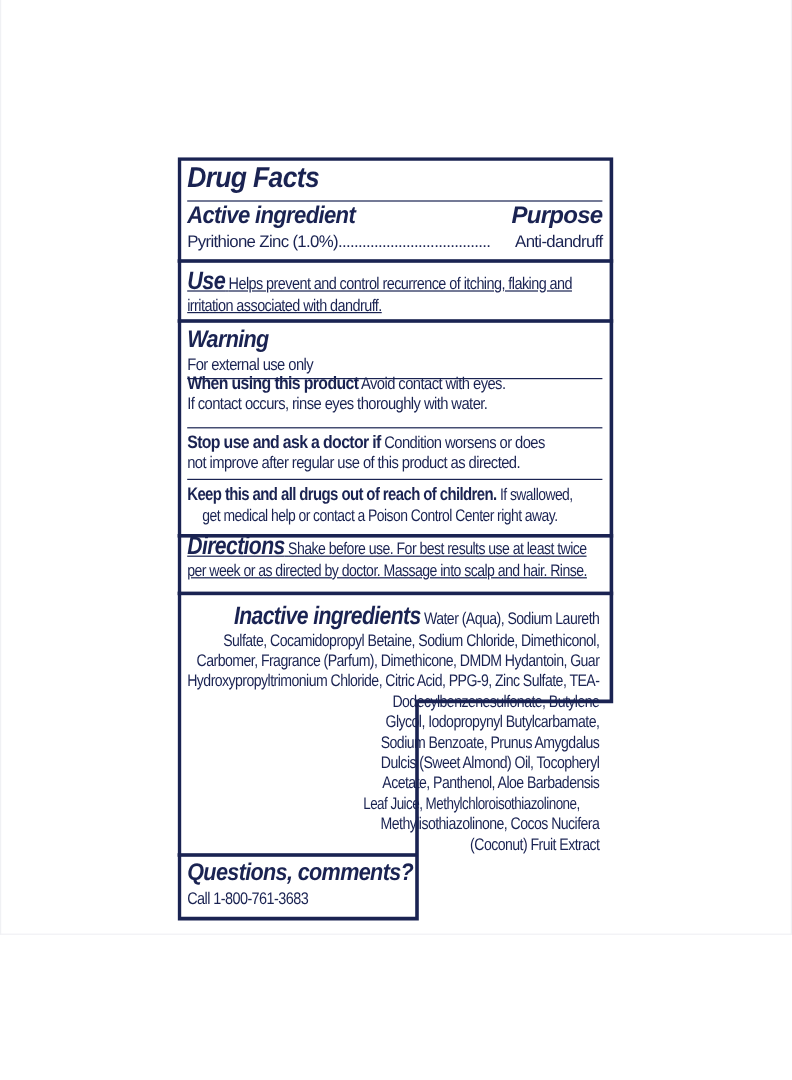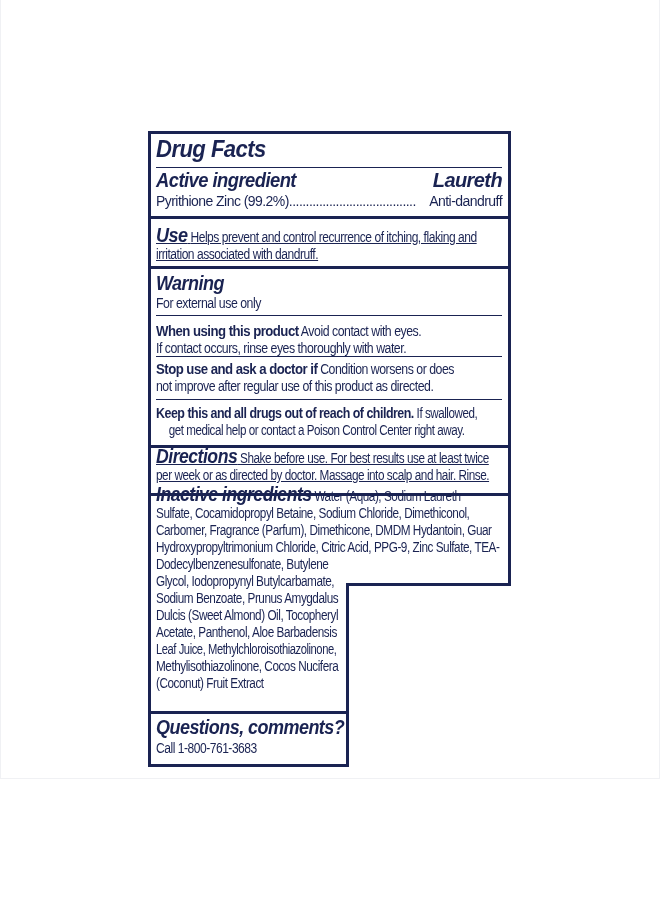--- a/index.html
+++ b/index.html
@@ -24,39 +24,39 @@
 
 <div class="box">
   <svg class="outline" width="366" height="640">
     <path d="M1.5 1.5 H361.5 V453.5 H199.5 V634.5 H1.5 Z" fill="none" stroke="#1a2352" stroke-width="3"></path>
   </svg>
 
   <div class="sec h-italic cond" style="top:4px;font-size:24px;transform:scaleX(0.92);">Drug Facts</div>
   <div class="rule" style="top:36px;width:346px;height:1px;"></div>
 
   <div class="sec h-italic cond" style="top:38px;font-size:20px;transform:scaleX(0.92);">Active ingredient</div>
-  <div class="h-italic" style="position:absolute;right:9px;top:38px;font-size:20px;">Laureth</div>
+  <div class="h-italic" style="position:absolute;right:9px;top:38px;font-size:20px;">Purpose</div>
   <div class="sec txt cond" style="top:62px;width:346px;display:flex;">
-    <span>Pyrithione Zinc (99.2%)</span>
+    <span>Pyrithione Zinc (1.0%)</span>
     <span style="flex:1;overflow:hidden;">......................................</span>
     <span>Anti-dandruff</span>
   </div>
   <div class="rule" style="top:85px;left:0;width:363px;height:3px;"></div>
 
   <div class="sec txt" style="top:93px;text-decoration:underline;">
     <div class="cond" style="transform:scaleX(0.86);"><span class="h-italic hd">Use</span> <span>Helps prevent and control recurrence of itching, flaking and</span></div>
     <div class="cond" style="transform:scaleX(0.86);">irritation associated with dandruff.</div>
   </div>
   <div class="rule" style="top:135px;left:0;width:363px;height:3px;"></div>
 
   <div class="sec h-italic cond" style="top:141px;font-size:20px;transform:scaleX(0.9);">Warning</div>
   <div class="sec txt cond" style="top:164px;transform:scaleX(0.88);">For external use only</div>
   <div class="rule" style="top:184px;width:346px;height:1px;"></div>
 
-  <div class="sec txt" style="top:191px;">
+  <div class="sec txt" style="top:180px;">
     <div class="cond" style="transform:scaleX(0.88);"><span class="b">When using this product</span> <span>Avoid contact with eyes.</span></div>
     <div class="cond" style="transform:scaleX(0.88);">If contact occurs, rinse eyes thoroughly with water.</div>
   </div>
   <div class="rule" style="top:225px;width:346px;height:1px;"></div>
 
   <div class="sec txt" style="top:229px;">
     <div class="cond" style="transform:scaleX(0.88);"><span class="b">Stop use and ask a doctor if</span> <span>Condition worsens or does</span></div>
     <div class="cond" style="transform:scaleX(0.88);">not improve after regular use of this product as directed.</div>
   </div>
   <div class="rule" style="top:268px;width:346px;height:1px;"></div>
@@ -66,21 +66,21 @@
     <div class="cond" style="transform:scaleX(0.83);">get medical help or contact a Poison Control Center right away.</div>
   </div>
   <div class="rule" style="top:314px;left:0;width:363px;height:3px;"></div>
 
   <div class="sec txt" style="top:314px;text-decoration:underline;">
     <div class="cond" style="transform:scaleX(0.84);"><span class="h-italic hd">Directions</span> <span>Shake before use. For best results use at least twice</span></div>
     <div class="cond" style="transform:scaleX(0.84);">per week or as directed by doctor. Massage into scalp and hair. Rinse.</div>
   </div>
   <div class="rule" style="top:362px;left:0;width:363px;height:3px;"></div>
 
-  <div class="sec txt" style="top:352px;">
+  <div class="sec txt" style="top:372px;text-align:right;">
     <div class="cond" style="transform:scaleX(0.84);"><span class="h-italic hd">Inactive ingredients</span> <span>Water (Aqua), Sodium Laureth</span></div>
     <div class="cond" style="transform:scaleX(0.84);">Sulfate, Cocamidopropyl Betaine, Sodium Chloride, Dimethiconol,</div>
     <div class="cond" style="transform:scaleX(0.84);">Carbomer, Fragrance (Parfum), Dimethicone, DMDM Hydantoin, Guar</div>
     <div class="cond" style="transform:scaleX(0.84);">Hydroxypropyltrimonium Chloride, Citric Acid, PPG-9, Zinc Sulfate, TEA-</div>
     <div class="cond" style="transform:scaleX(0.84);">Dodecylbenzenesulfonate, Butylene</div>
     <div class="cond" style="transform:scaleX(0.84);">Glycol, Iodopropynyl Butylcarbamate,</div>
     <div class="cond" style="transform:scaleX(0.84);">Sodium Benzoate, Prunus Amygdalus</div>
     <div class="cond" style="transform:scaleX(0.84);">Dulcis (Sweet Almond) Oil, Tocopheryl</div>
     <div class="cond" style="transform:scaleX(0.84);">Acetate, Panthenol, Aloe Barbadensis</div>
     <div class="cond" style="transform:scaleX(0.8);">Leaf Juice, Methylchloroisothiazolinone,</div>

